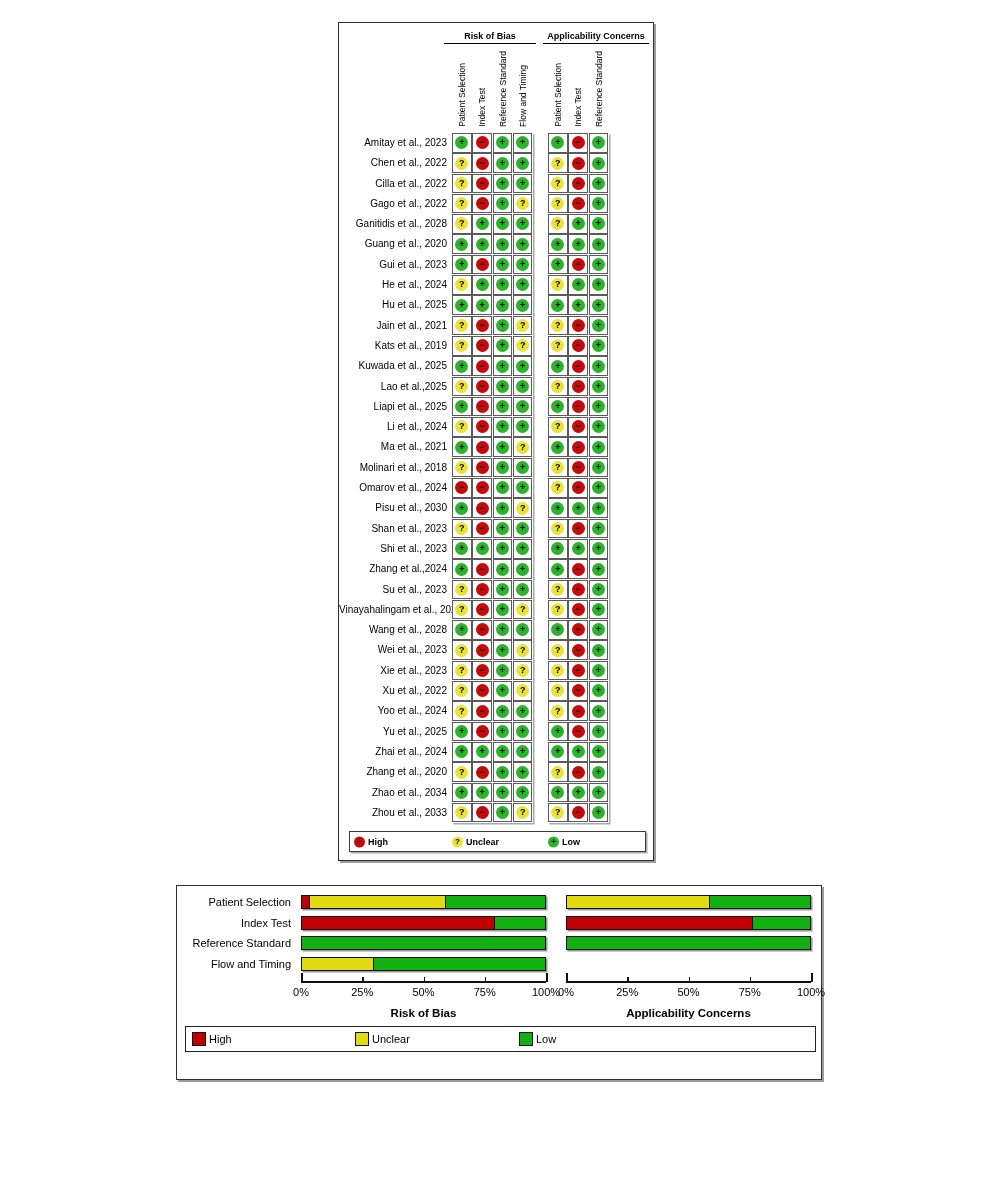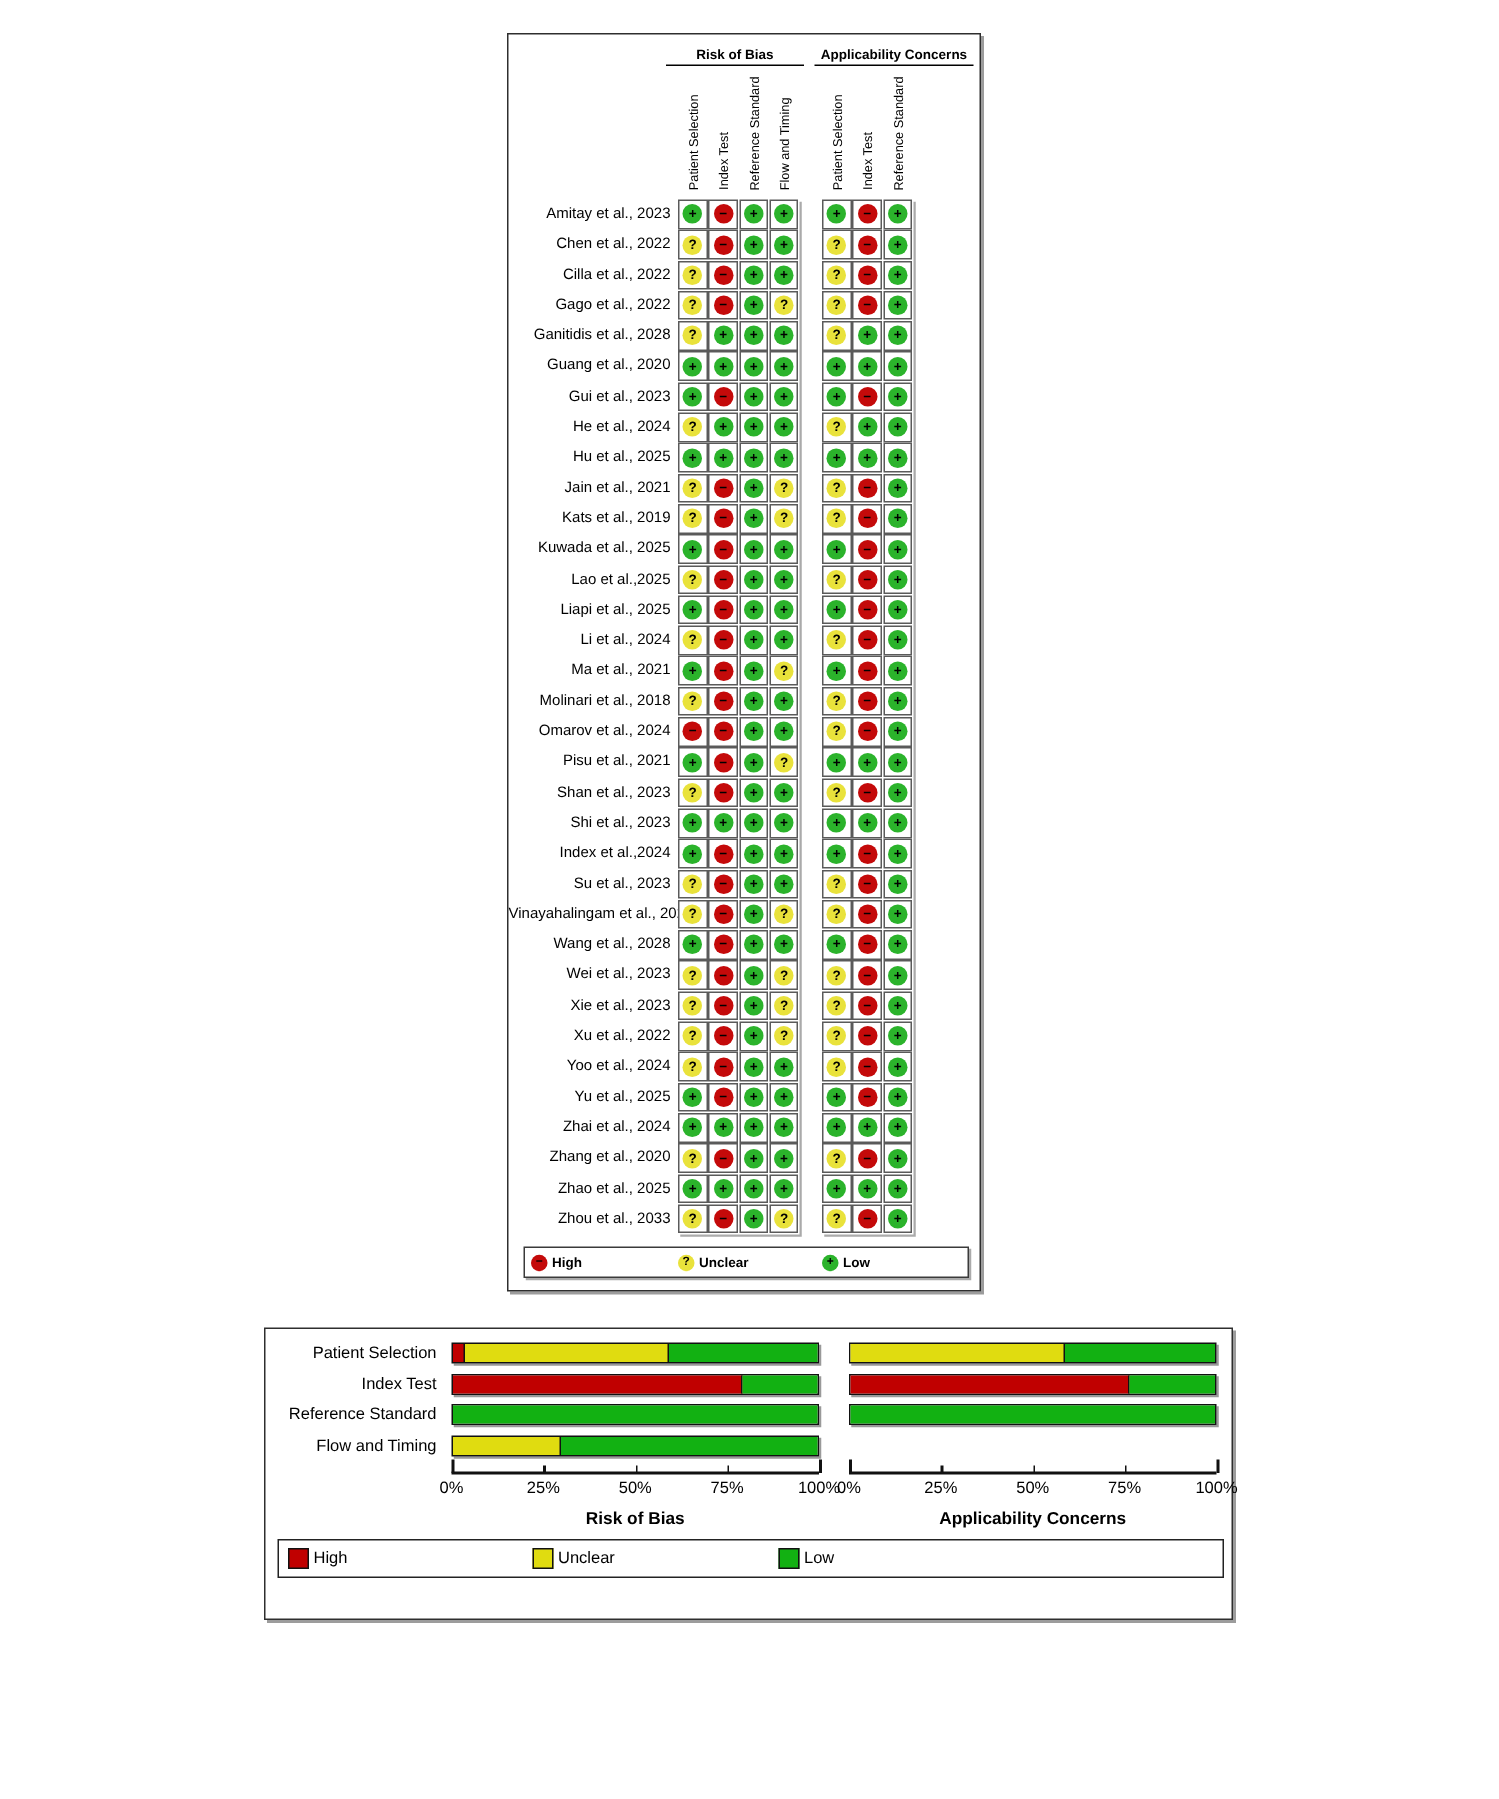--- a/index.html
+++ b/index.html
@@ -96,35 +96,35 @@
         <div class="study-name">Hu et al., 2025</div>
         <div class="study-name">Jain et al., 2021</div>
         <div class="study-name">Kats et al., 2019</div>
         <div class="study-name">Kuwada et al., 2025</div>
         <div class="study-name">Lao et al.,2025</div>
         <div class="study-name">Liapi et al., 2025</div>
         <div class="study-name">Li et al., 2024</div>
         <div class="study-name">Ma et al., 2021</div>
         <div class="study-name">Molinari et al., 2018</div>
         <div class="study-name">Omarov et al., 2024</div>
-        <div class="study-name">Pisu et al., 2021</div>
+        <div class="study-name">Pisu et al., 2030</div>
         <div class="study-name">Shan et al., 2023</div>
         <div class="study-name">Shi et al., 2023</div>
-        <div class="study-name">Index et al.,2024</div>
+        <div class="study-name">Zhang et al.,2024</div>
         <div class="study-name">Su et al., 2023</div>
         <div class="study-name">Vinayahalingam et al., 2024</div>
         <div class="study-name">Wang et al., 2028</div>
         <div class="study-name">Wei et al., 2023</div>
         <div class="study-name">Xie et al., 2023</div>
         <div class="study-name">Xu et al., 2022</div>
         <div class="study-name">Yoo et al., 2024</div>
         <div class="study-name">Yu et al., 2025</div>
         <div class="study-name">Zhai et al., 2024</div>
         <div class="study-name">Zhang et al., 2020</div>
-        <div class="study-name">Zhao et al., 2025</div>
+        <div class="study-name">Zhao et al., 2034</div>
         <div class="study-name">Zhou et al., 2033</div>
       </div>
     <div id="rob-grid" class="judgment-grid">
         <div class="cell">
           <span class="circ j-low">+</span>
         </div>
         <div class="cell">
           <span class="circ j-high">−</span>
         </div>
         <div class="cell">

